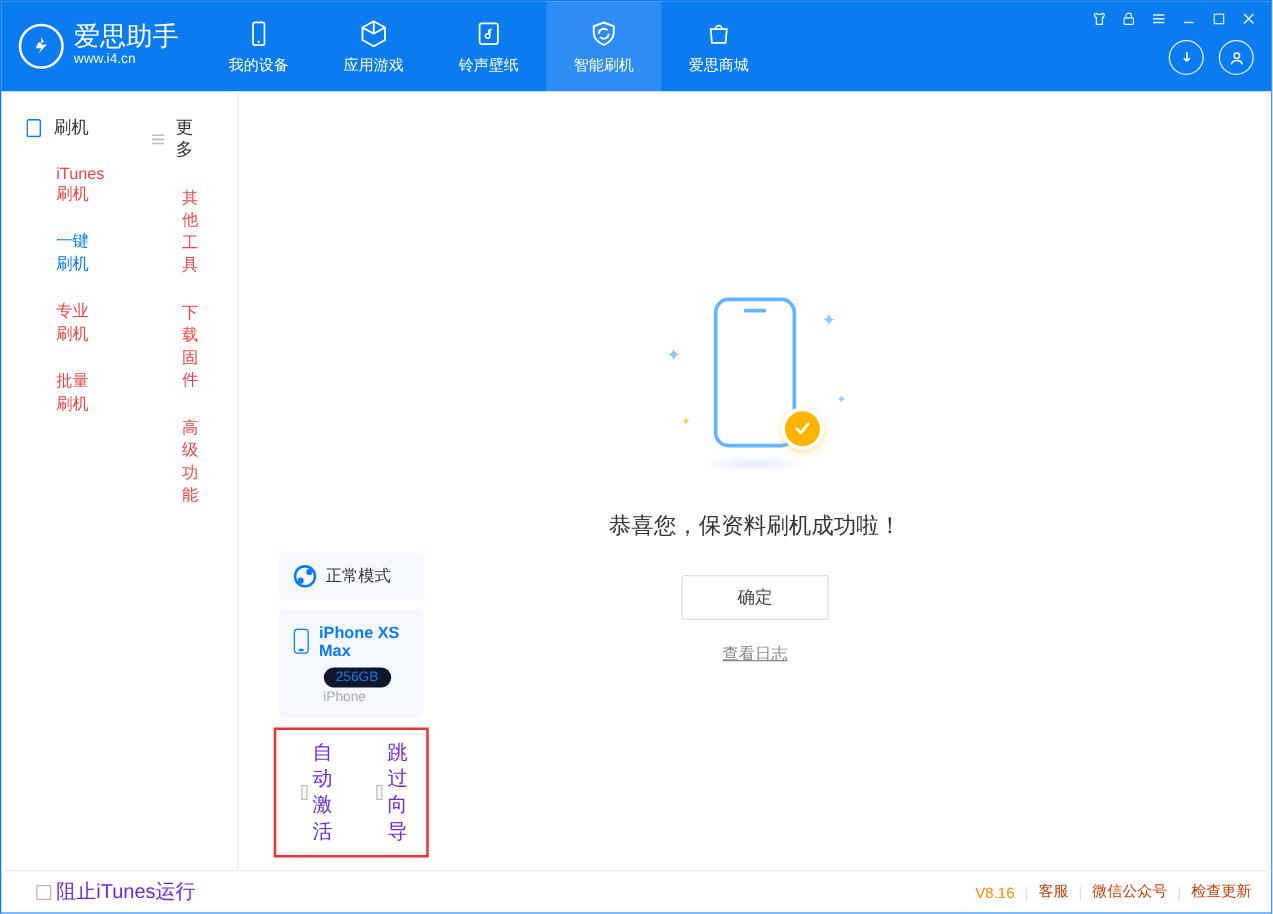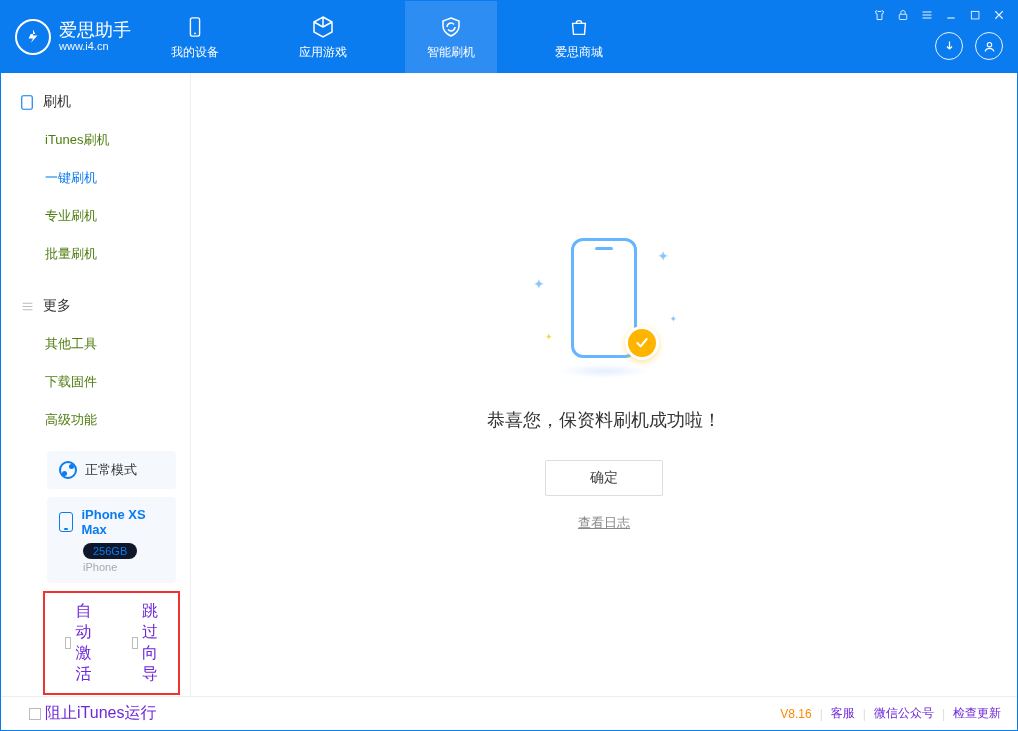--- a/index.html
+++ b/index.html
@@ -2,39 +2,39 @@
 <html><head>
 <meta charset="utf-8">
 <style>
 * { margin: 0; padding: 0; box-sizing: border-box; font-family: "Microsoft YaHei", Arial, sans-serif; }
 body { background: #fff; }
 .window { width: 1018px; height: 731px; border: 1px solid #0b7bf0; display: flex; flex-direction: column; position: relative; }
 .header { height: 72px; background: linear-gradient(to bottom, #0b7bf0, #0b7bf0); display: flex; align-items: stretch; color: #fff; }
 .logo-block { display: flex; align-items: center; padding: 0 18px 0 14px; }
 .logo-circle { width: 36px; height: 36px; border: 2.5px solid #fff; border-radius: 50%; display: flex; align-items: center; justify-content: center; margin-right: 8px; }
 .logo-circle svg { width: 18px; height: 18px; }
-.logo-text .cn { font-size: 18px; font-weight: 500; line-height: 1; }
+.logo-text .cn { font-size: 21px; font-weight: 500; line-height: 1; }
 .logo-text .en { font-size: 11px; opacity: .95; line-height: 1.3; }
-.nav { display: flex; gap: 36px; }
+.nav { display: flex; }
 .nav-item { width: 92px; display: flex; flex-direction: column; align-items: center; justify-content: center; cursor: pointer; position: relative; }
 .nav-item.active { background: rgba(255,255,255,.14); }
 .nav-item .icon { width: 26px; height: 26px; margin-bottom: 4px; display: flex; align-items: center; justify-content: center; }
 .nav-item .label { font-size: 12px; }
 .header-right { margin-left: auto; display: flex; align-items: center; padding-right: 14px; gap: 14px; }
 .header-right .small-icons { position: absolute; top: 6px; right: 10px; display: flex; gap: 8px; font-size: 13px; }
 .header-right .small-icons span { cursor: pointer; opacity: .9; display:inline-flex; align-items:center; justify-content:center; width:16px; height:16px;}
 .header-right .big-icons { display: flex; gap: 12px; margin-top: 18px; }
 .round-btn { width: 28px; height: 28px; border: 1.5px solid rgba(255,255,255,.9); border-radius: 50%; display: flex; align-items: center; justify-content: center; cursor: pointer; }
 .body { flex: 1; display: flex; min-height: 0; }
-.sidebar { width: 190px; border-right: 1px solid #eee; display: flex; flex-direction: column; }
+.sidebar { width: 190px; border-right: 1px solid #eee; display: flex; flex-direction: row; }
 .side-section { padding: 14px 0 0; }
 .side-title { display: flex; align-items: center; gap: 8px; padding: 6px 18px; color: #333; font-size: 14px; font-weight: 500; }
 .side-title .ticon { width: 16px; height: 16px; color: #0b7bf0; display:flex; align-items:center; justify-content:center;}
 .side-list { padding: 4px 0; }
-.side-item { padding: 10px 18px 10px 44px; font-size: 13px; color: #4d7c0f; cursor: pointer; }
+.side-item { padding: 10px 18px 10px 44px; font-size: 13px; color: #ef4444; cursor: pointer; }
 .side-item.active { color: #0b7bf0; }
 .side-bottom { margin-top: auto; padding-left: 32px; }
 .mode-card, .device-card { margin: 8px 14px; background: #f5f8fc; border-radius: 4px; padding: 10px 12px; }
 .mode-card { display: flex; align-items: center; gap: 8px; color: #333; font-size: 13px; }
 .mode-icon { width: 18px; height: 18px; border: 2px solid #0b7bf0; border-radius: 50%; position: relative; }
 .mode-icon::before, .mode-icon::after { content: ""; position: absolute; width: 5px; height: 5px; background: #0b7bf0; border-radius: 50%; }
 .mode-icon::before { top: 1px; left: 8px; }
 .mode-icon::after { bottom: 1px; right: 8px; }
 .device-card .dev-row { display: flex; align-items: center; gap: 8px; }
 .dev-icon { width: 16px; height: 20px; border: 1.5px solid #0b7bf0; border-radius: 3px; position: relative; }
@@ -54,21 +54,21 @@
 .badge svg { width:16px; height:16px; }
 .spark { position:absolute; font-size:14px; color:#8cc7ff; }
 .spark.s1{ left:-16px; top:38px;} .spark.s2{ right:-10px; top:10px;} .spark.s3{ left:-4px; bottom:36px; font-size:9px; color:#ffcf4d;} .spark.s4{ right:-18px; bottom:54px; font-size:9px;}
 .success-text { font-size: 18px; color: #333; margin-bottom: 28px; }
 .ok-btn { padding: 8px 44px; border: 1px solid #ddd; background: #fff; color: #444; font-size: 14px; cursor: pointer; border-radius: 2px; margin-bottom: 18px; }
 .log-link { font-size: 13px; color: #888; text-decoration: underline; cursor: pointer; }
 .footer { height: 34px; border-top: 1px solid #eee; display: flex; align-items: center; padding: 0 16px; font-size: 12px; color: #999; }
 .footer .right { margin-left: auto; display: flex; align-items: center; gap: 8px; justify-content: center; }
 .footer .sep { color: #ddd; }
 .footer .ver { color: #ff8a00; }
-.footer .link { color: #6d28d9; cursor: pointer; }
+.footer .link { color: #c2410c; cursor: pointer; }
 svg { display:block; }
 </style>
 </head>
 <body>
 
 <div class="window">
   <div class="header">
     <div class="logo-block">
       <div class="logo-circle">
         <svg viewBox="0 0 24 24">
@@ -90,20 +90,29 @@
           </div>
         <div class="label">我的设备</div>
       </div>
       <div class="nav-item">
         <div class="icon">
             <svg viewBox="0 0 24 24" width="24" height="24">
               <path fill="none" stroke="#fff" stroke-width="1.5" d="M12 2l9 5v10l-9 5-9-5V7z M12 2v10m0 0l9-5m-9 5l-9-5"></path>
             </svg>
           </div>
         <div class="label">应用游戏</div>
+      </div>
+      <div class="nav-item">
+        <div class="icon">
+            <svg viewBox="0 0 24 24" width="22" height="22">
+              <rect x="4" y="3" width="16" height="18" rx="2" fill="none" stroke="#fff" stroke-width="1.5"></rect>
+              <path d="M13 8v6a2 2 0 11-1-1.7V9l3-1" fill="none" stroke="#fff" stroke-width="1.3"></path>
+            </svg>
+          </div>
+        <div class="label">铃声壁纸</div>
       </div>
       <div class="nav-item active">
         <div class="icon">
             <svg viewBox="0 0 24 24" width="24" height="24">
               <path fill="none" stroke="#fff" stroke-width="1.5" d="M12 3l8 3v5c0 5-3.5 8-8 10-4.5-2-8-5-8-10V6z"></path>
               <path fill="none" stroke="#fff" stroke-width="1.5" d="M8 12a4 4 0 017-2.6M16 12a4 4 0 01-7 2.6"></path>
             </svg>
           </div>
         <div class="label">智能刷机</div>
       </div>

